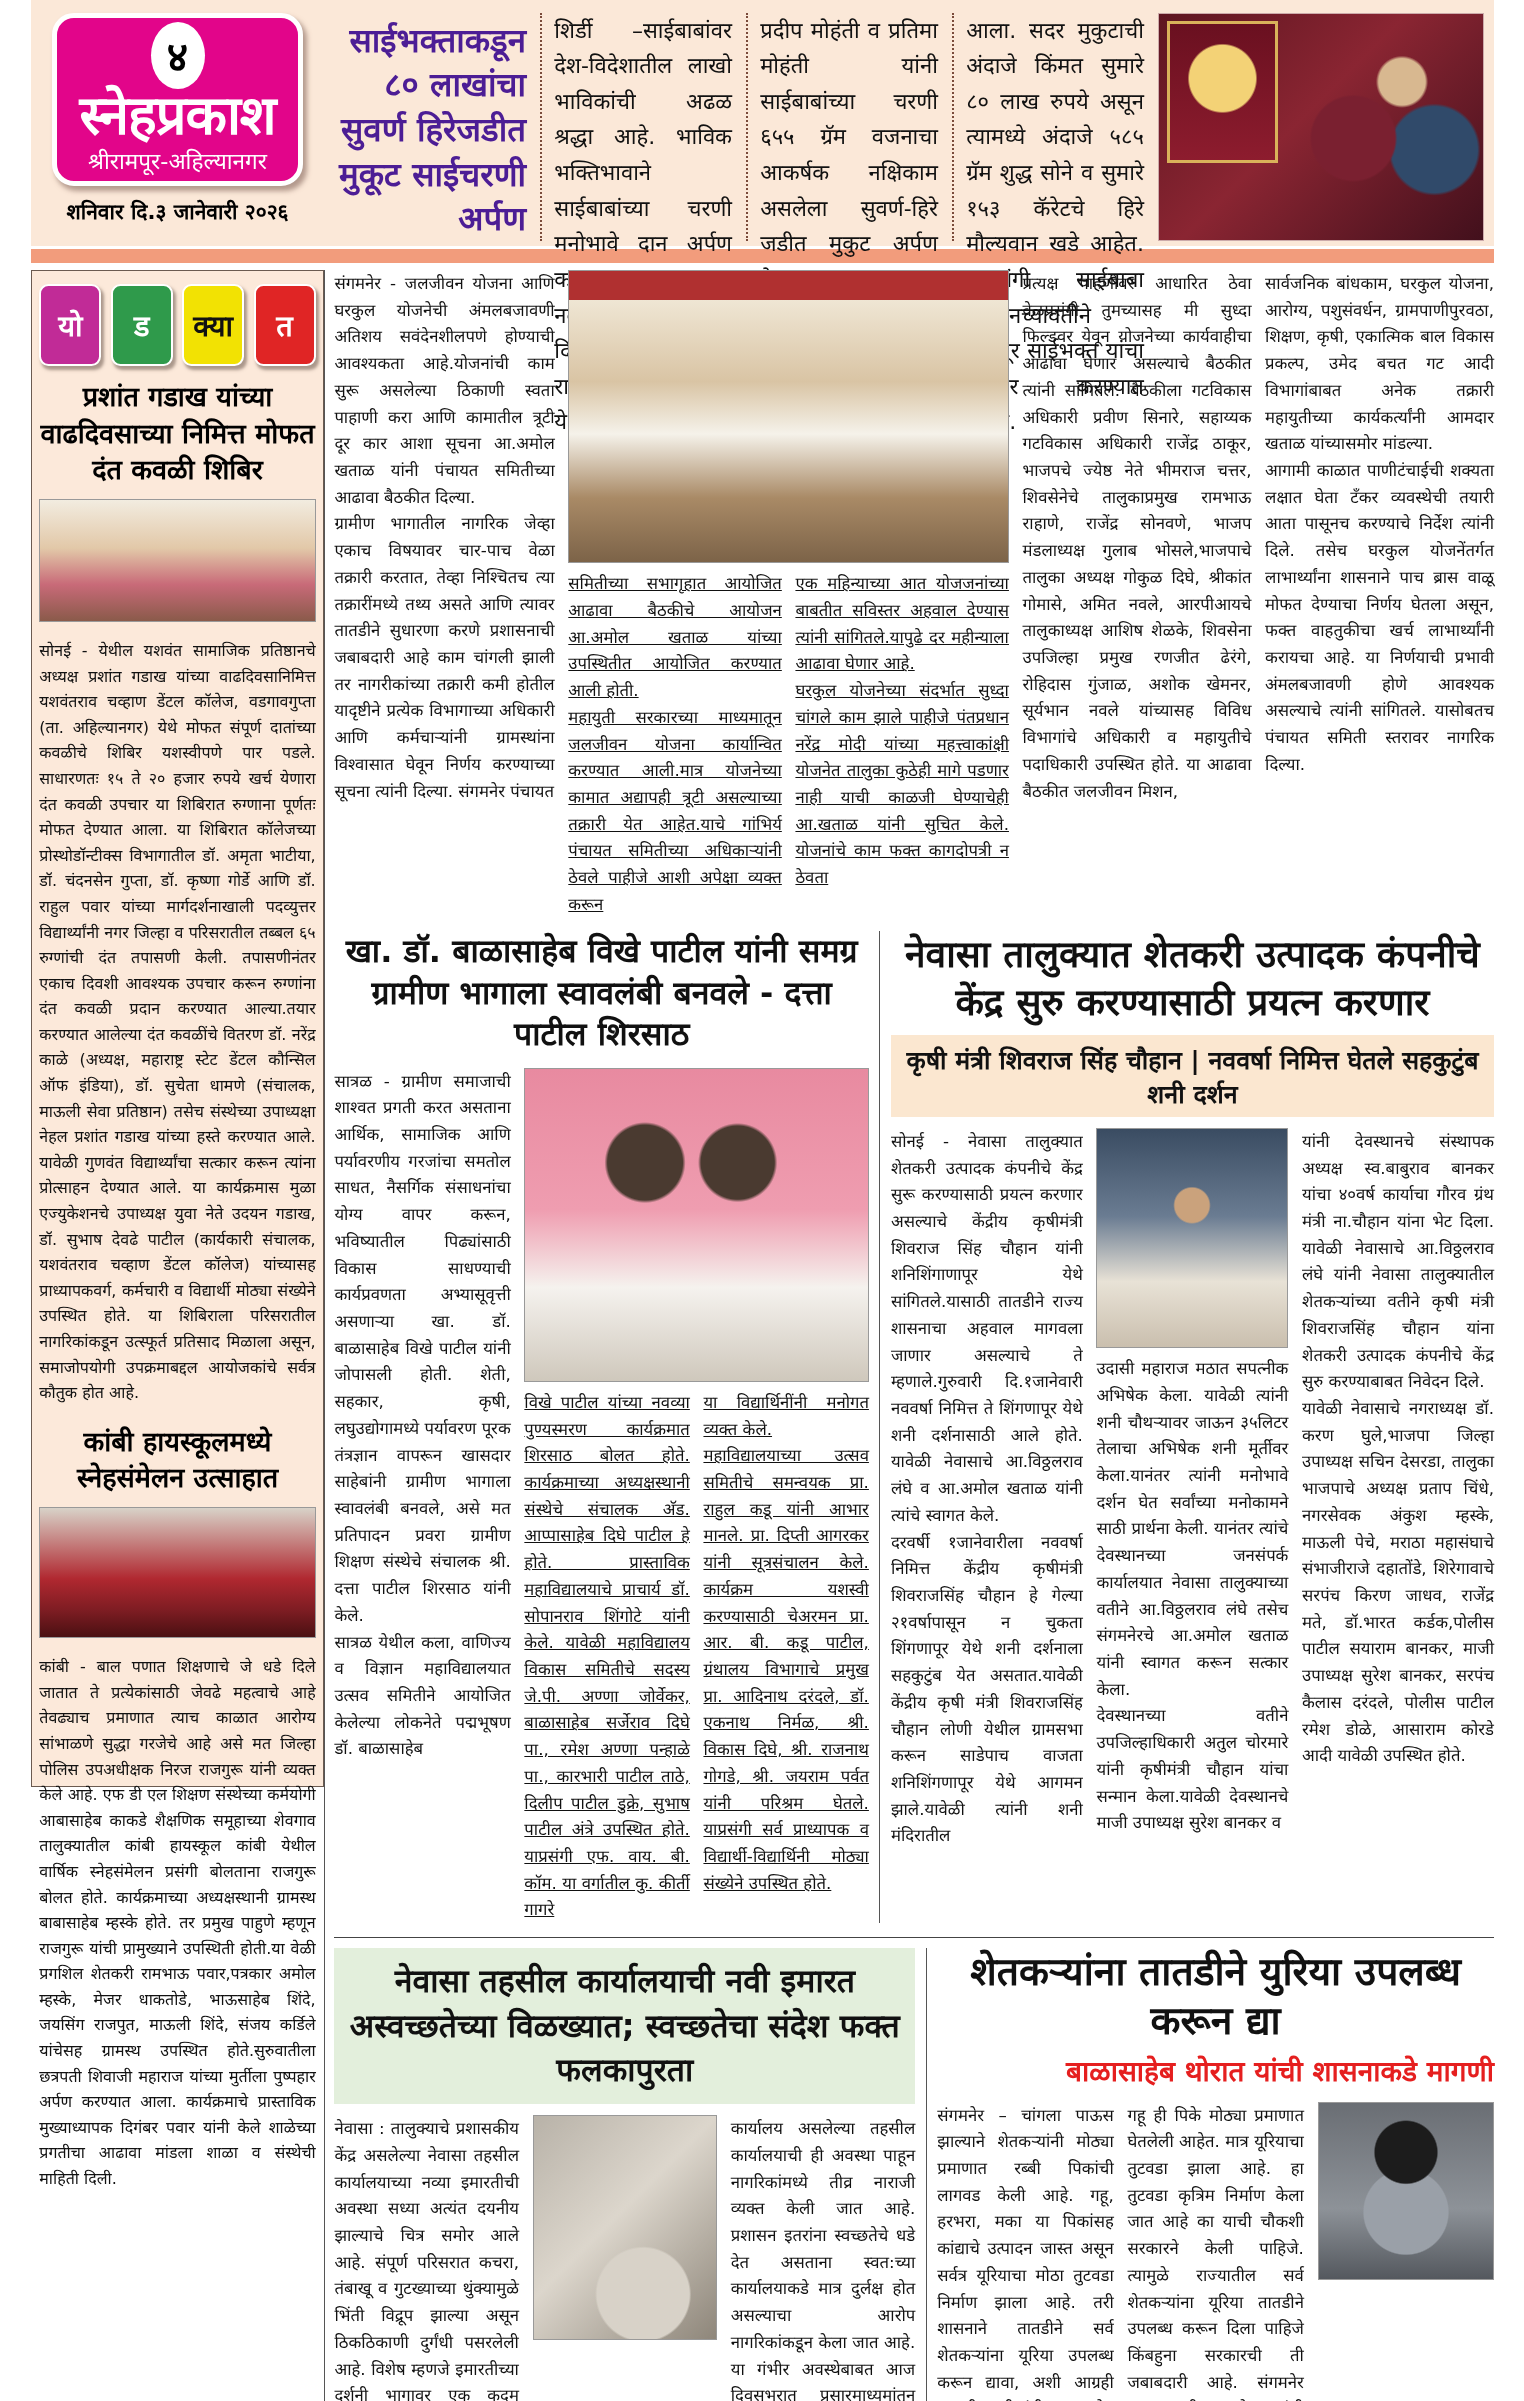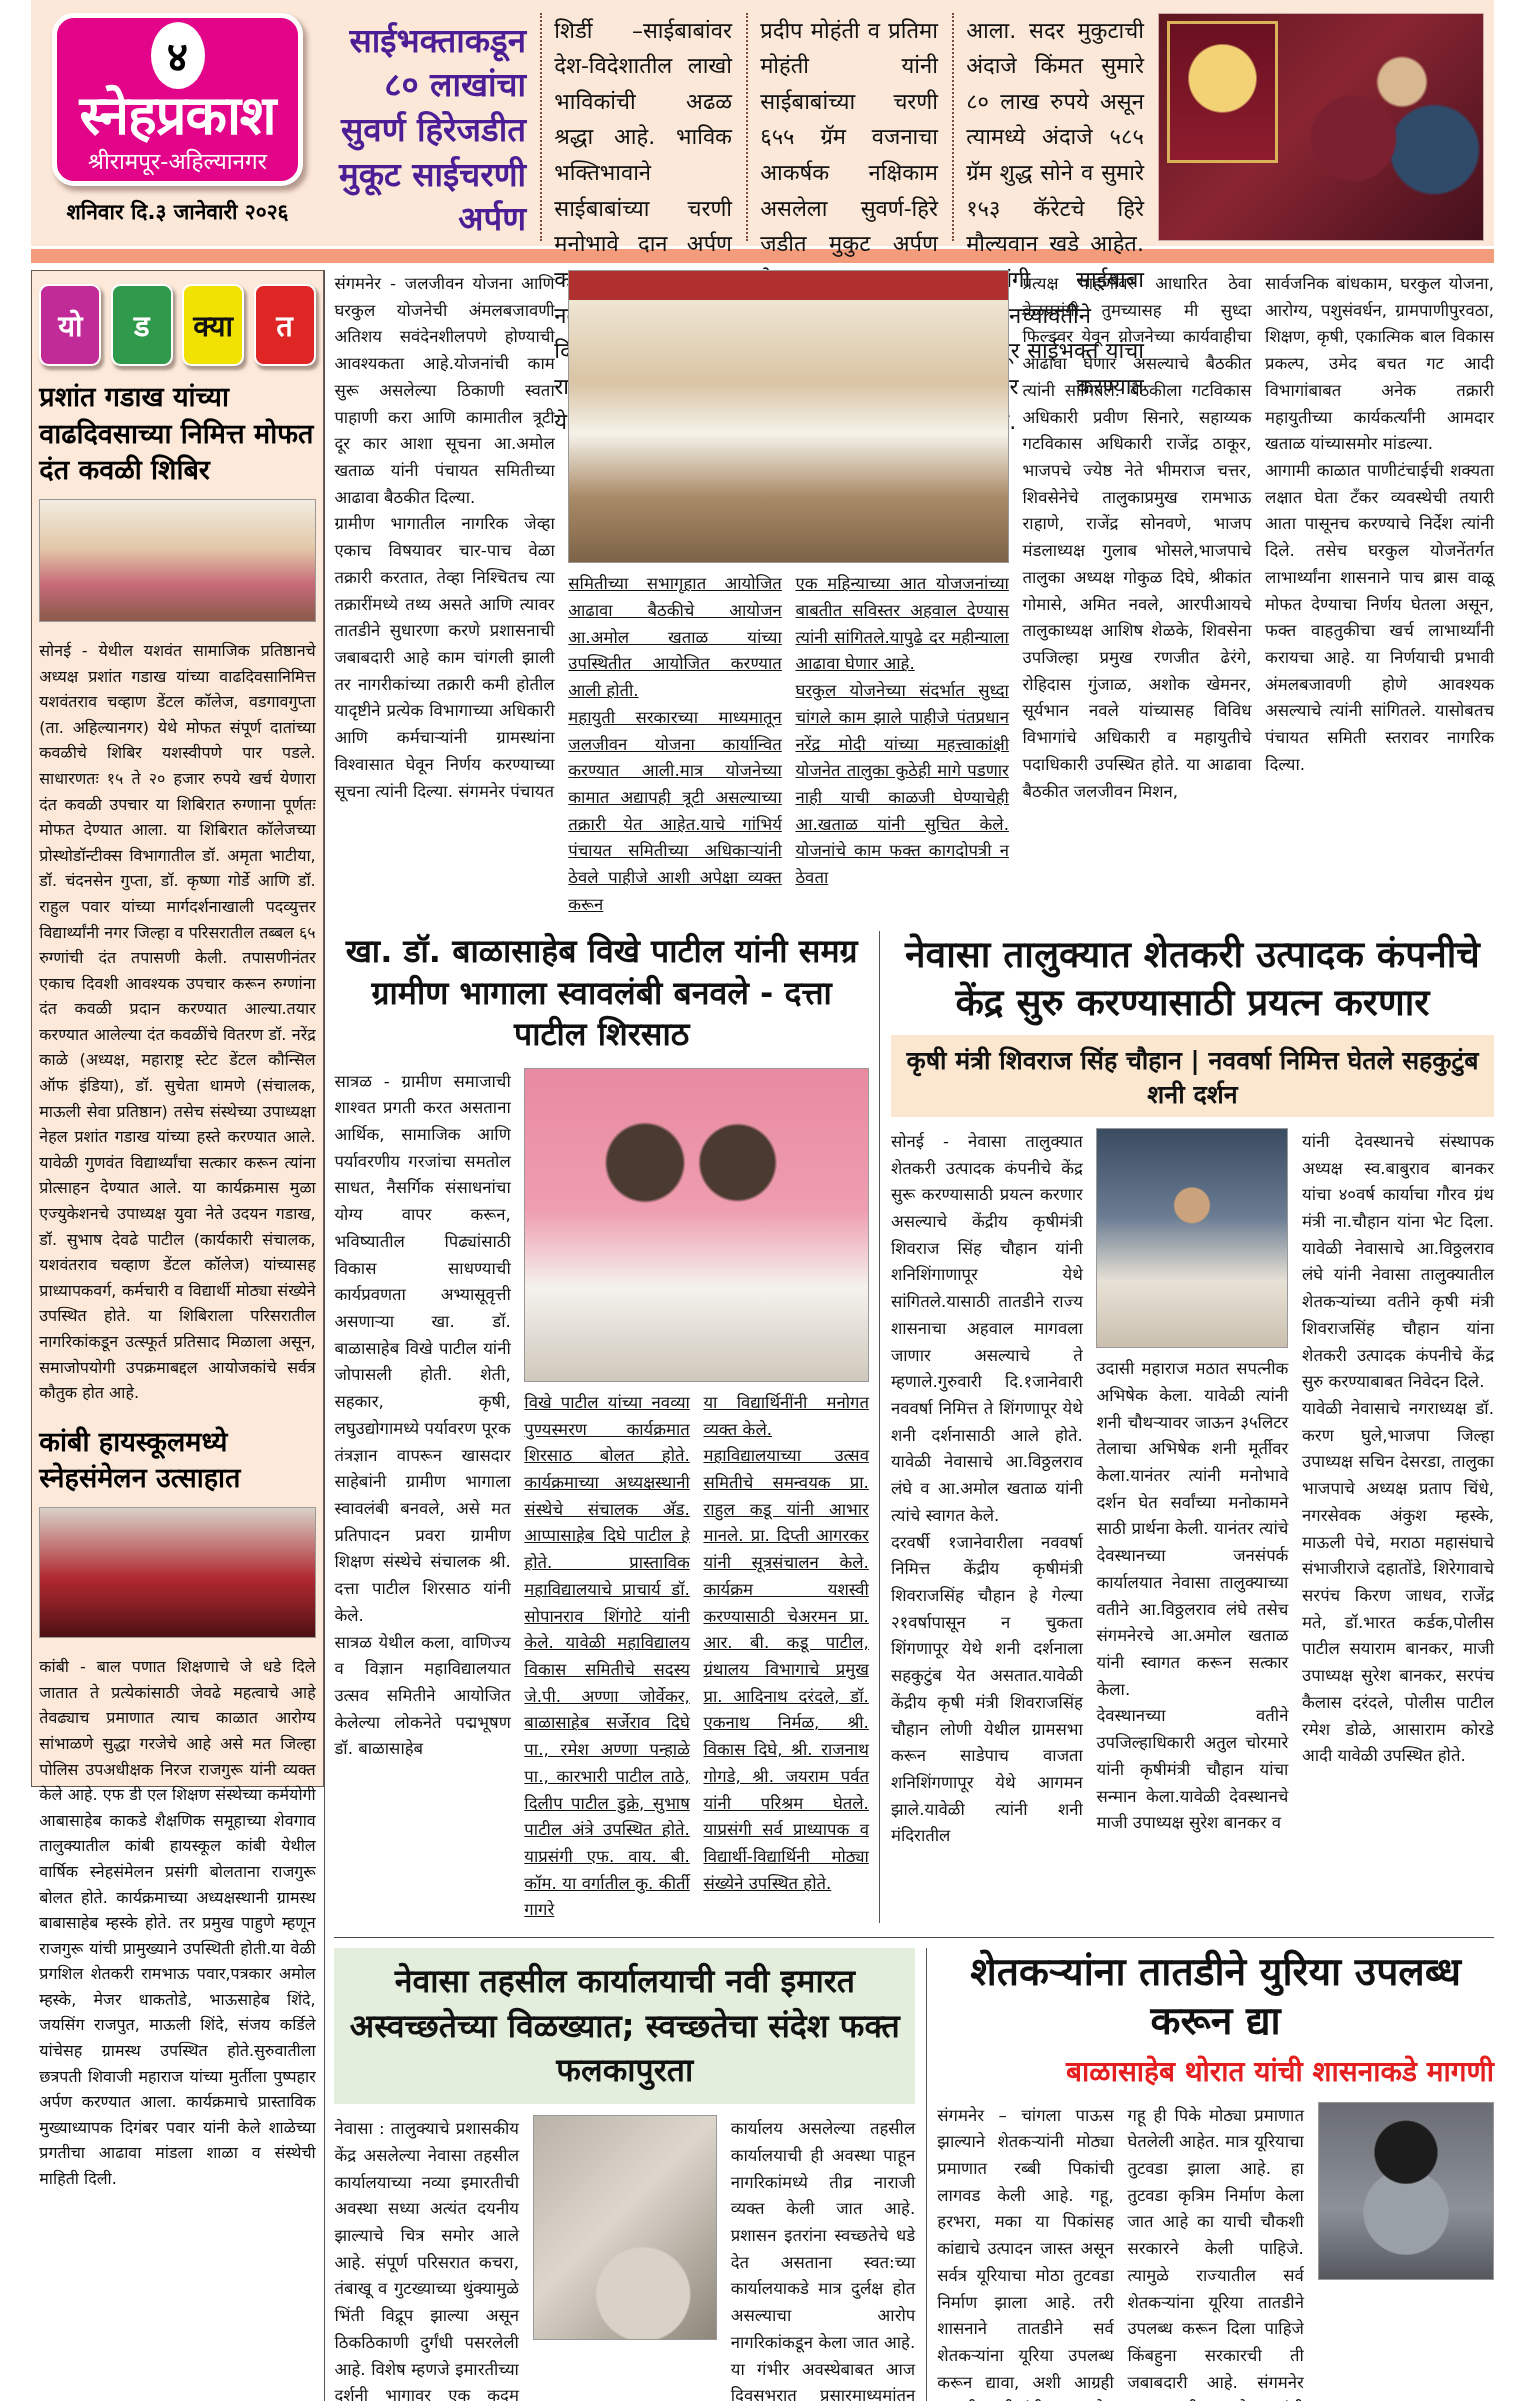--- a/index.html
+++ b/index.html
@@ -64,21 +64,21 @@
     padding:8.4px 7.3px;box-sizing:border-box;height:1517px;
   }
   .yodkyat{display:flex;gap:9.4px;justify-content:center;margin:4.2px 0 13.6px 0;}
   .lb{
     width:58px;height:78px;border-radius:9.4px;color:#fff;font-weight:bold;
     font-size:29px;display:flex;align-items:center;justify-content:center;
     box-shadow:2.6px 3.1px 3.1px rgba(90,70,60,.5);border:2.1px solid #fff;
   }
   .lb0{background:#c12b97;} .lb1{background:#2f9a4b;}
   .lb2{background:#f2e203;color:#111;} .lb3{background:#e02525;}
-  .side-head{font-size:27px;line-height:1.35;font-weight:bold;margin:0 0 10.5px 0;color:#000;}
+  .side-head{font-size:27px;line-height:1.35;font-weight:bold;text-align:center;margin:0 0 10.5px 0;color:#000;}
   .side-body{font-size:16px;line-height:1.6;text-align:justify;white-space:pre-line;}
   .side-sec2{margin-top:18px;}
 
   .content{flex:1 1 auto;border-left:1px solid #555;padding-left:9.4px;display:flex;flex-direction:column;}
 
   article h1.mainhead{
     font-size:52px;line-height:1.1;font-weight:bold;margin:2.1px 0 13.6px 0;text-align:center;color:#000;
     letter-spacing:-1px;
   }
   .cols{display:flex;gap:13.6px;}

